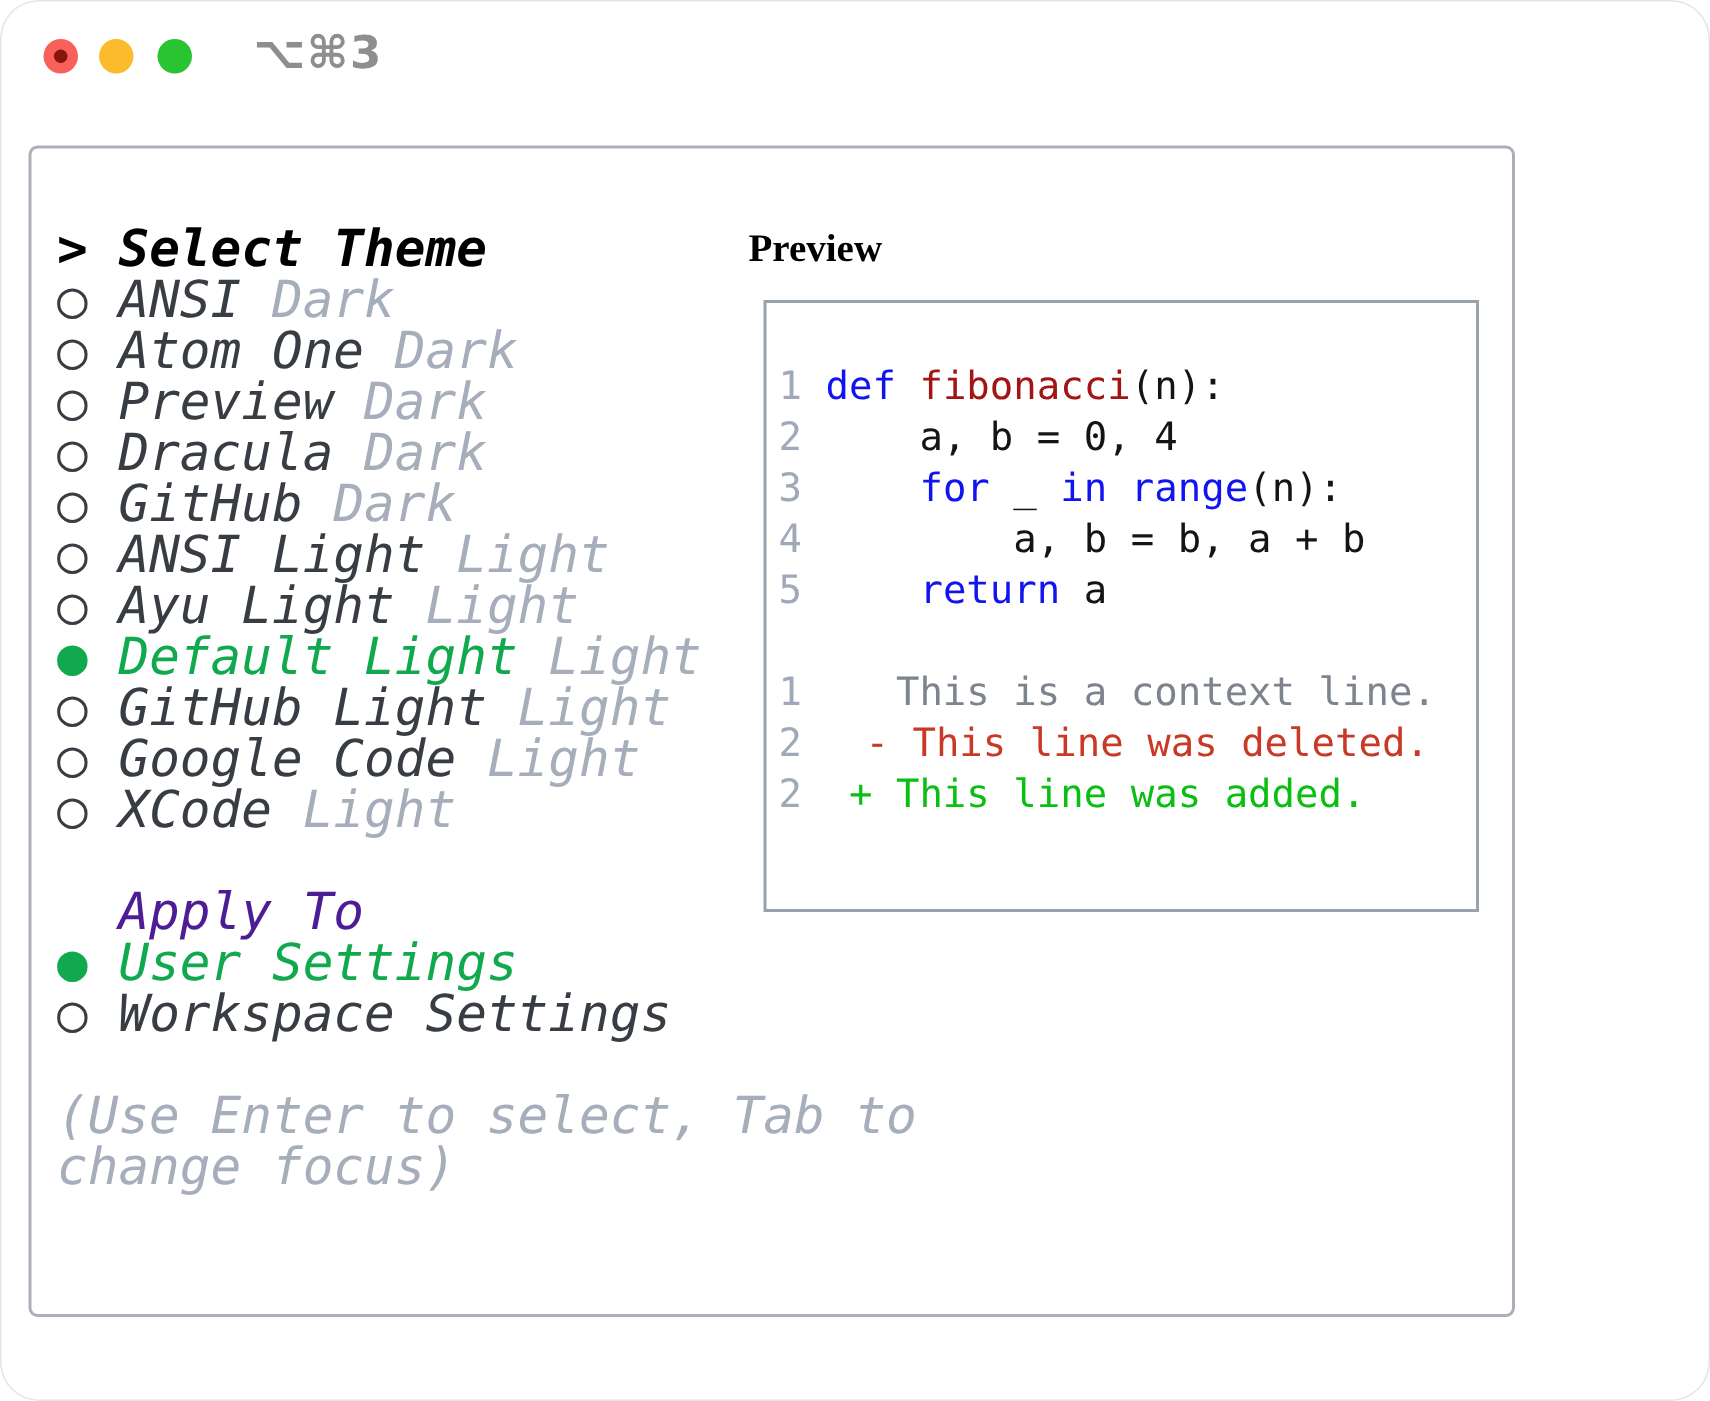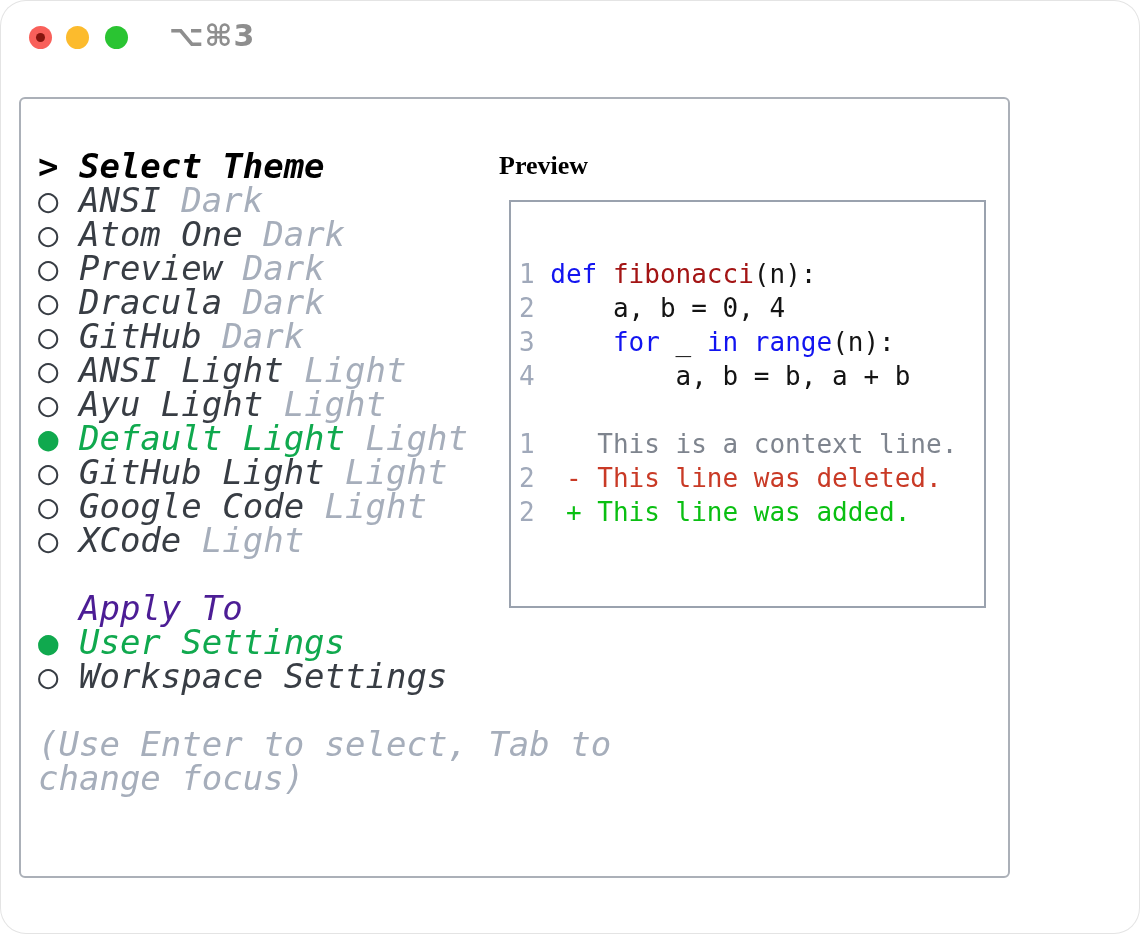--- a/index.html
+++ b/index.html
@@ -47,31 +47,31 @@
   .preview-title {
     position:absolute; left:499px; top:149px;
     height:34px; line-height:34px; font-size:26px;
     font-weight:bold; color:#000000; white-space:pre;font-family:Liberation Serif, serif;
   }
   .preview-box {
     position:absolute; left:509px; top:200px;
     width:477px; height:408px;
     border:2px solid #9aa2ae;
     box-sizing:border-box;
-    padding:55px 0 0 8px;
+    padding:39px 0 0 8px;
     background:#ffffff;
     overflow:hidden;
   }
   .code-row { height:34px; line-height:34px; font-size:26px; white-space:pre; }
   .ln    { color:var(--line_number_gray); }
   .c-kw  { color:var(--keyword_blue); }
   .c-fn  { color:var(--function_red); }
   .c-pl  { color:#141414; }
   .c-ctx { color:var(--context_gray); }
-  .c-del { color:var(--deleted_red); }
+  .c-del { color:var(--deleted_red);margin-left:11px; }
   .c-add { color:var(--added_green); }
 </style>
 </head>
 <body>
 
 <div class="window">
 
   <span class="light light-close">
     <span class="dot"></span>
   </span>
@@ -104,19 +104,20 @@
       <div class="row"><span class="muted">change focus)</span></div>
     </div>
 
   <div class="preview-title">Preview</div>
 
   <div class="preview-box">
       <div class="code-row"><span class="ln">1 </span><span class="c-kw">def</span><span class="c-pl"> </span><span class="c-fn">fibonacci</span><span class="c-pl">(n):</span></div>
       <div class="code-row"><span class="ln">2 </span><span class="c-pl">    a, b = 0, 4</span></div>
       <div class="code-row"><span class="ln">3 </span><span class="c-pl">    </span><span class="c-kw">for</span><span class="c-pl"> _ </span><span class="c-kw">in</span><span class="c-pl"> </span><span class="c-kw">range</span><span class="c-pl">(n):</span></div>
       <div class="code-row"><span class="ln">4 </span><span class="c-pl">        a, b = b, a + b</span></div>
+      <div class="code-row"><span class="ln">5 </span><span class="c-pl">    </span><span class="c-kw">return</span><span class="c-pl"> a</span></div>
       <div class="code-row"><span class="ln"> </span></div>
       <div class="code-row"><span class="ln">1 </span><span class="c-ctx">   This is a context line.</span></div>
       <div class="code-row"><span class="ln">2 </span><span class="c-pl"> </span><span class="c-del">- This line was deleted.</span></div>
       <div class="code-row"><span class="ln">2 </span><span class="c-pl"> </span><span class="c-add">+ This line was added.</span></div>
     </div>
 
 </div>
 
 </body></html>

